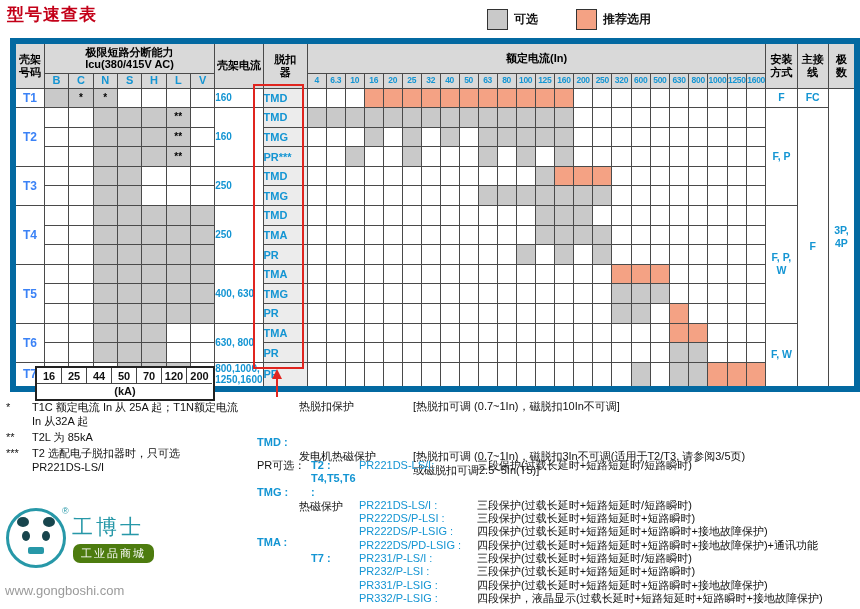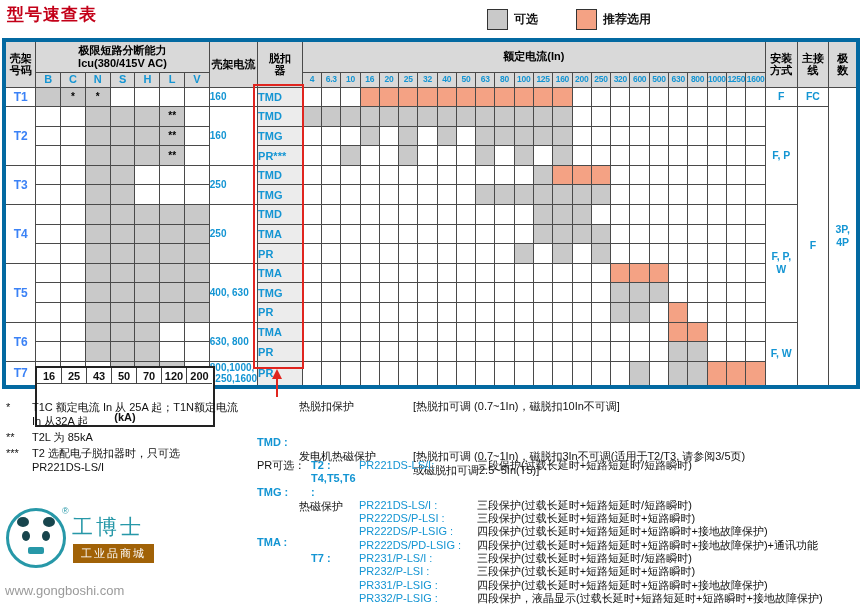--- a/index.html
+++ b/index.html
@@ -6,41 +6,41 @@
   .page{position:relative;width:860px;height:609px;background:#fff;overflow:hidden;
         font-family:"Liberation Sans","DejaVu Sans",sans-serif;}
   .title{position:absolute;left:7px;top:3px;font-size:17px;font-weight:bold;color:#c30018;letter-spacing:1px;}
   .legend{position:absolute;left:487px;top:9px;display:flex;gap:38px;align-items:center;}
   .legend-item{display:flex;align-items:center;}
   .sw{width:19px;height:19px;border:1px solid #333;display:inline-block;}
   .sw-opt{background:#c9c9c9;}
   .sw-rec{background:#f4a284;}
   .legend .lab{font-size:12px;font-weight:bold;color:#111;margin-left:6px;}
 
-  #sel-table{position:absolute;left:2px;top:38px;border-collapse:collapse;table-layout:fixed;border:4px solid #0369a1;}
+  #sel-table{position:absolute;left:10px;top:38px;border-collapse:collapse;table-layout:fixed;border:6px solid #0369a1;}
   #sel-table th,#sel-table td{border:1px solid #4a4a4a;padding:0;overflow:hidden;}
   #sel-table thead th{background:#d9d9d9;color:#000;font-size:11px;font-weight:bold;white-space:pre-line;line-height:1.15;}
   #sel-table thead th.blue{color:#1495d3;font-size:11px;}
   #sel-table thead th.cur-h{color:#1495d3;font-size:8.5px;letter-spacing:-0.3px;}
   #sel-table tbody td{height:18.6px;font-weight:bold;background:#fff;}
   .frame-cell{color:#3b82f6;font-size:12px;text-align:center;}
   .icu-cell{font-size:10px;text-align:center;color:#000;line-height:1;}
   .fc-cell{color:#1495d3;font-size:10px;padding-left:4px;white-space:pre-line;line-height:1.15;}
   .trip-cell{background:#ececec !important;color:#1495d3;font-size:11px;padding-left:3px;}
   td.gray{background:#c9c9c9 !important;}
   td.orange{background:#f4a284 !important;}
   .mt-cell,.wr-cell,.pl-cell{color:#1495d3;font-size:10.5px;text-align:center;white-space:pre-line;line-height:1.25;}
   tr.group-start td{border-top:2px solid #1a1a1a;}
 
   .ka{position:absolute;left:35px;top:366px;width:176px;border:2px solid #222;background:#fff;}
   .ka-cells{display:flex;}
   .ka-cell{width:25px;height:16px;border-right:1px solid #444;border-bottom:1px solid #444;
            font-size:11px;font-weight:bold;color:#111;text-align:center;line-height:16px;box-sizing:border-box;}
   .ka-cell:last-child{border-right:none;}
-  .ka-unit{height:15px;text-align:center;font-size:11px;font-weight:bold;color:#111;line-height:15px;margin-top:26px;}
+  .ka-unit{height:15px;text-align:center;font-size:11px;font-weight:bold;color:#111;line-height:15px;}
 
   .trip-highlight{position:absolute;left:253px;top:84px;width:47px;height:281px;border:2px solid #e0251f;pointer-events:none;}
   .tm-arrow-line{position:absolute;left:276px;top:378px;width:2px;height:19px;background:#e0251f;}
   .tm-arrow-head{position:absolute;left:272px;top:369px;width:0;height:0;
                  border-left:5px solid transparent;border-right:5px solid transparent;border-bottom:10px solid #e0251f;}
 
   .fn{position:absolute;left:6px;top:400px;width:248px;font-size:11px;color:#111;line-height:14px;}
   .fn-row{display:flex;margin-bottom:2px;}
   .fn-mark{width:26px;flex:none;}
   .fn-text{white-space:pre-line;}
@@ -62,22 +62,22 @@
 
   .wm-circle{position:absolute;left:6px;top:508px;width:54px;height:54px;border-radius:50%;
              border:3px solid #2798a8;background:#fff;}
   .wm-ear-l,.wm-ear-r{position:absolute;top:6px;width:12px;height:10px;border-radius:50%;background:#17454d;}
   .wm-ear-l{left:8px;} .wm-ear-r{right:8px;}
   .wm-eye-l,.wm-eye-r{position:absolute;top:20px;width:8px;height:10px;border-radius:50%;background:#17454d;}
   .wm-eye-l{left:13px;} .wm-eye-r{right:13px;}
   .wm-bow{position:absolute;left:19px;top:36px;width:16px;height:7px;background:#2798a8;border-radius:2px;}
   .wm-reg{position:absolute;left:62px;top:506px;font-size:9px;color:#2798a8;}
   .wm-brand{position:absolute;left:72px;top:513px;font-size:21px;font-weight:normal;color:#2798a8;letter-spacing:3px;}
-  .wm-tag{position:absolute;left:73px;top:544px;background:#a16207;color:#fff;font-size:11px;
-          padding:2px 8px;border-radius:0;letter-spacing:2px;}
+  .wm-tag{position:absolute;left:73px;top:544px;background:#4d7c0f;color:#fff;font-size:11px;
+          padding:2px 8px;border-radius:7px;letter-spacing:2px;}
   .wm-url{position:absolute;left:5px;top:583px;font-size:13px;color:#9a9a9a;}
 </style>
 </head>
 <body>
 
 <div class="page">
 
   <div class="title">型号速查表</div>
 
   <div class="legend">
@@ -720,21 +720,21 @@
   </table>
 
   <div class="trip-highlight"></div>
   <div class="tm-arrow-head"></div>
   <div class="tm-arrow-line"></div>
 
   <div class="ka">
     <div class="ka-cells">
         <div class="ka-cell">16</div>
         <div class="ka-cell">25</div>
-        <div class="ka-cell">43</div>
+        <div class="ka-cell">44</div>
         <div class="ka-cell">50</div>
         <div class="ka-cell">70</div>
         <div class="ka-cell">120</div>
         <div class="ka-cell">200</div>
       </div>
     <div class="ka-unit">(kA)</div>
   </div>
 
   <div class="fn">
       <div class="fn-row">

